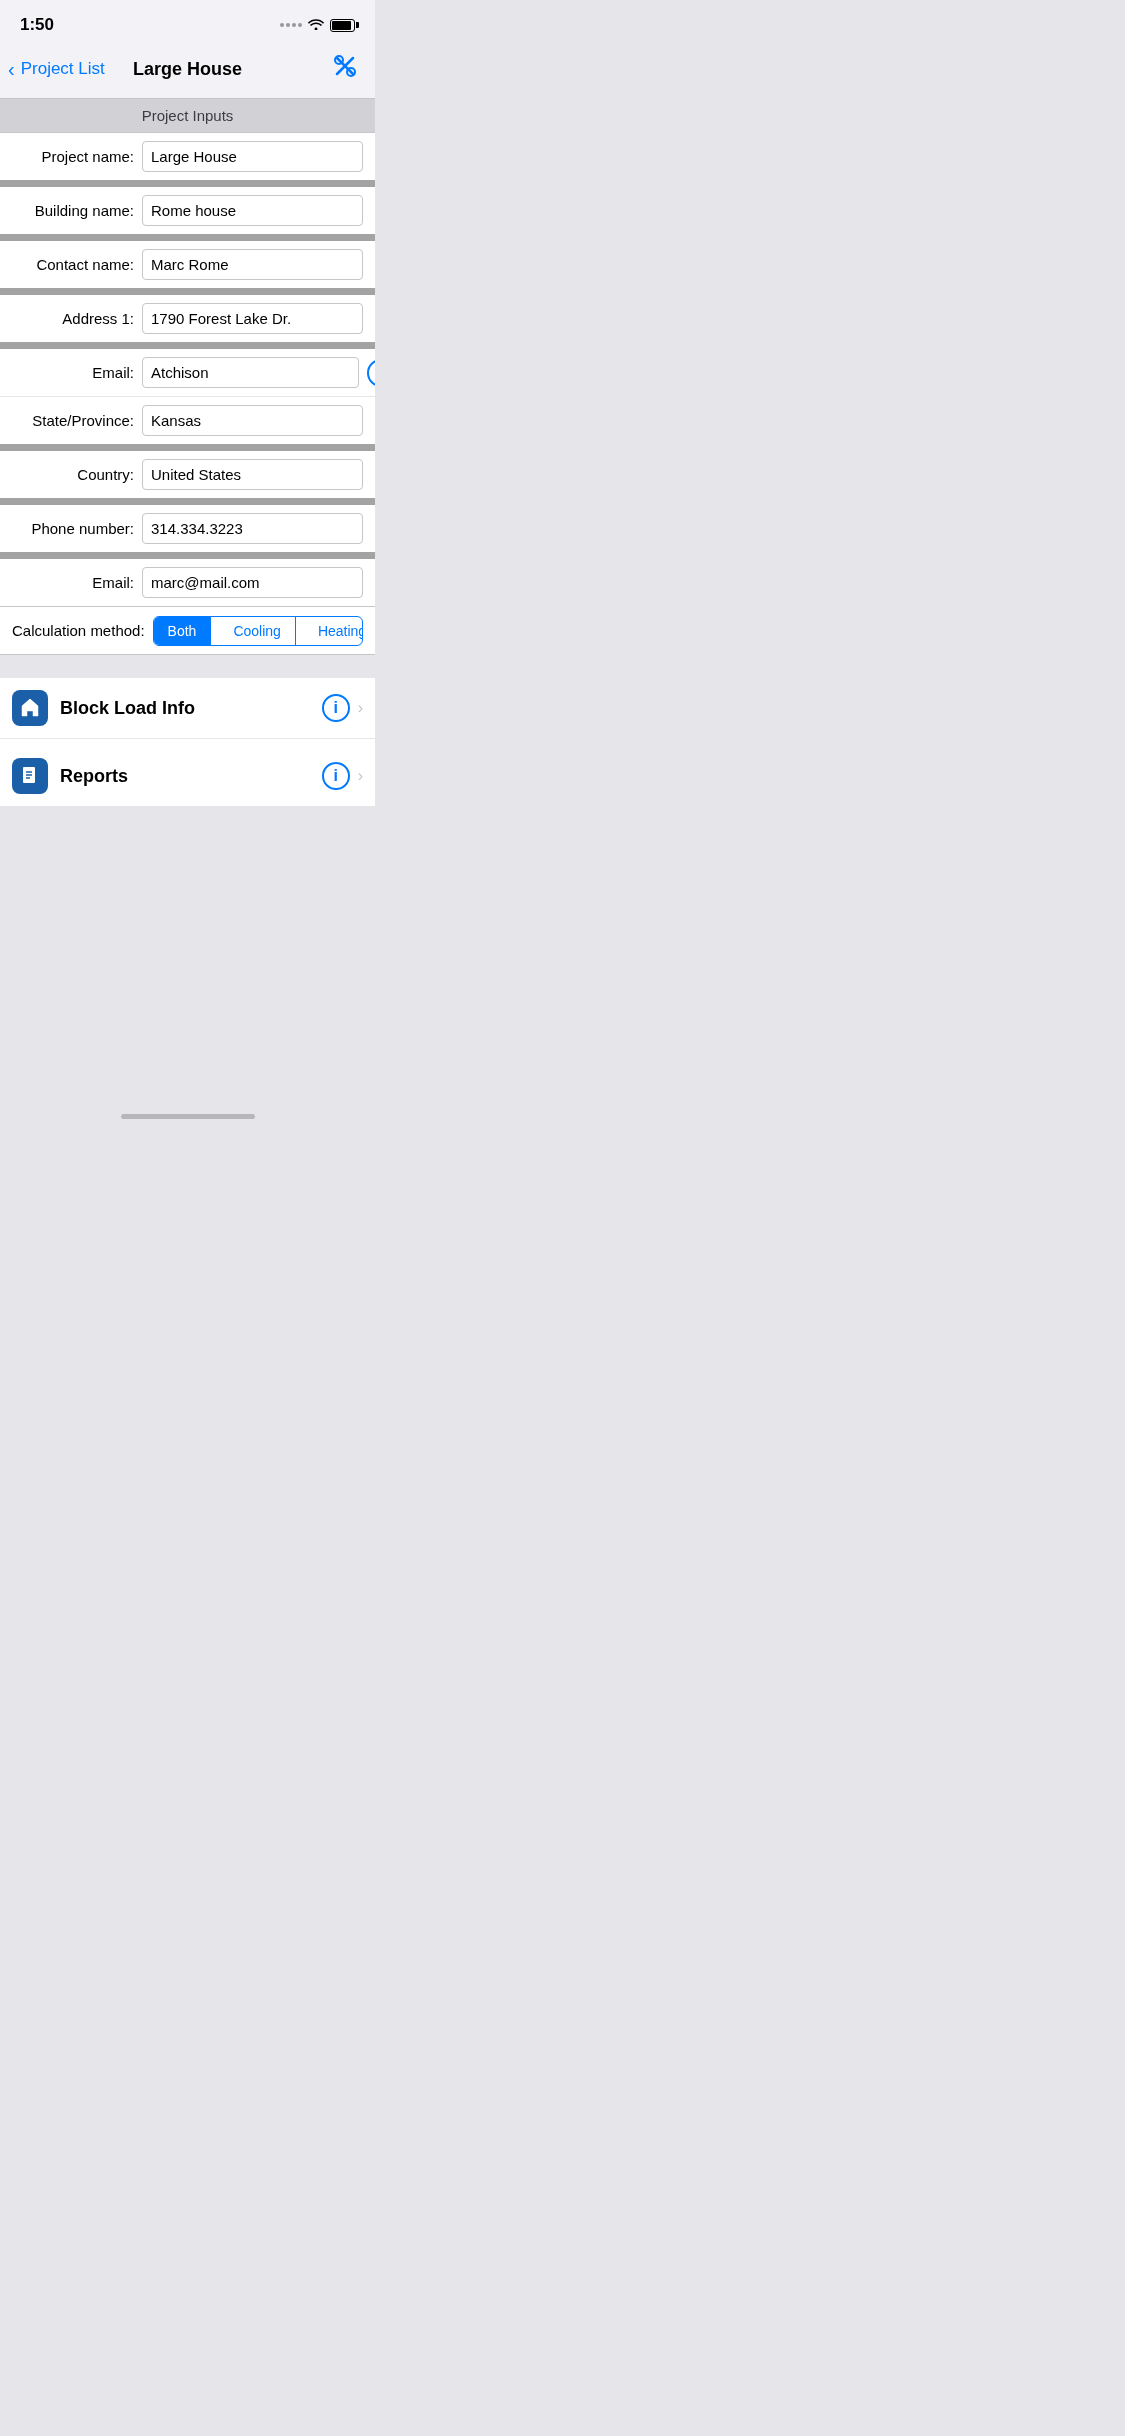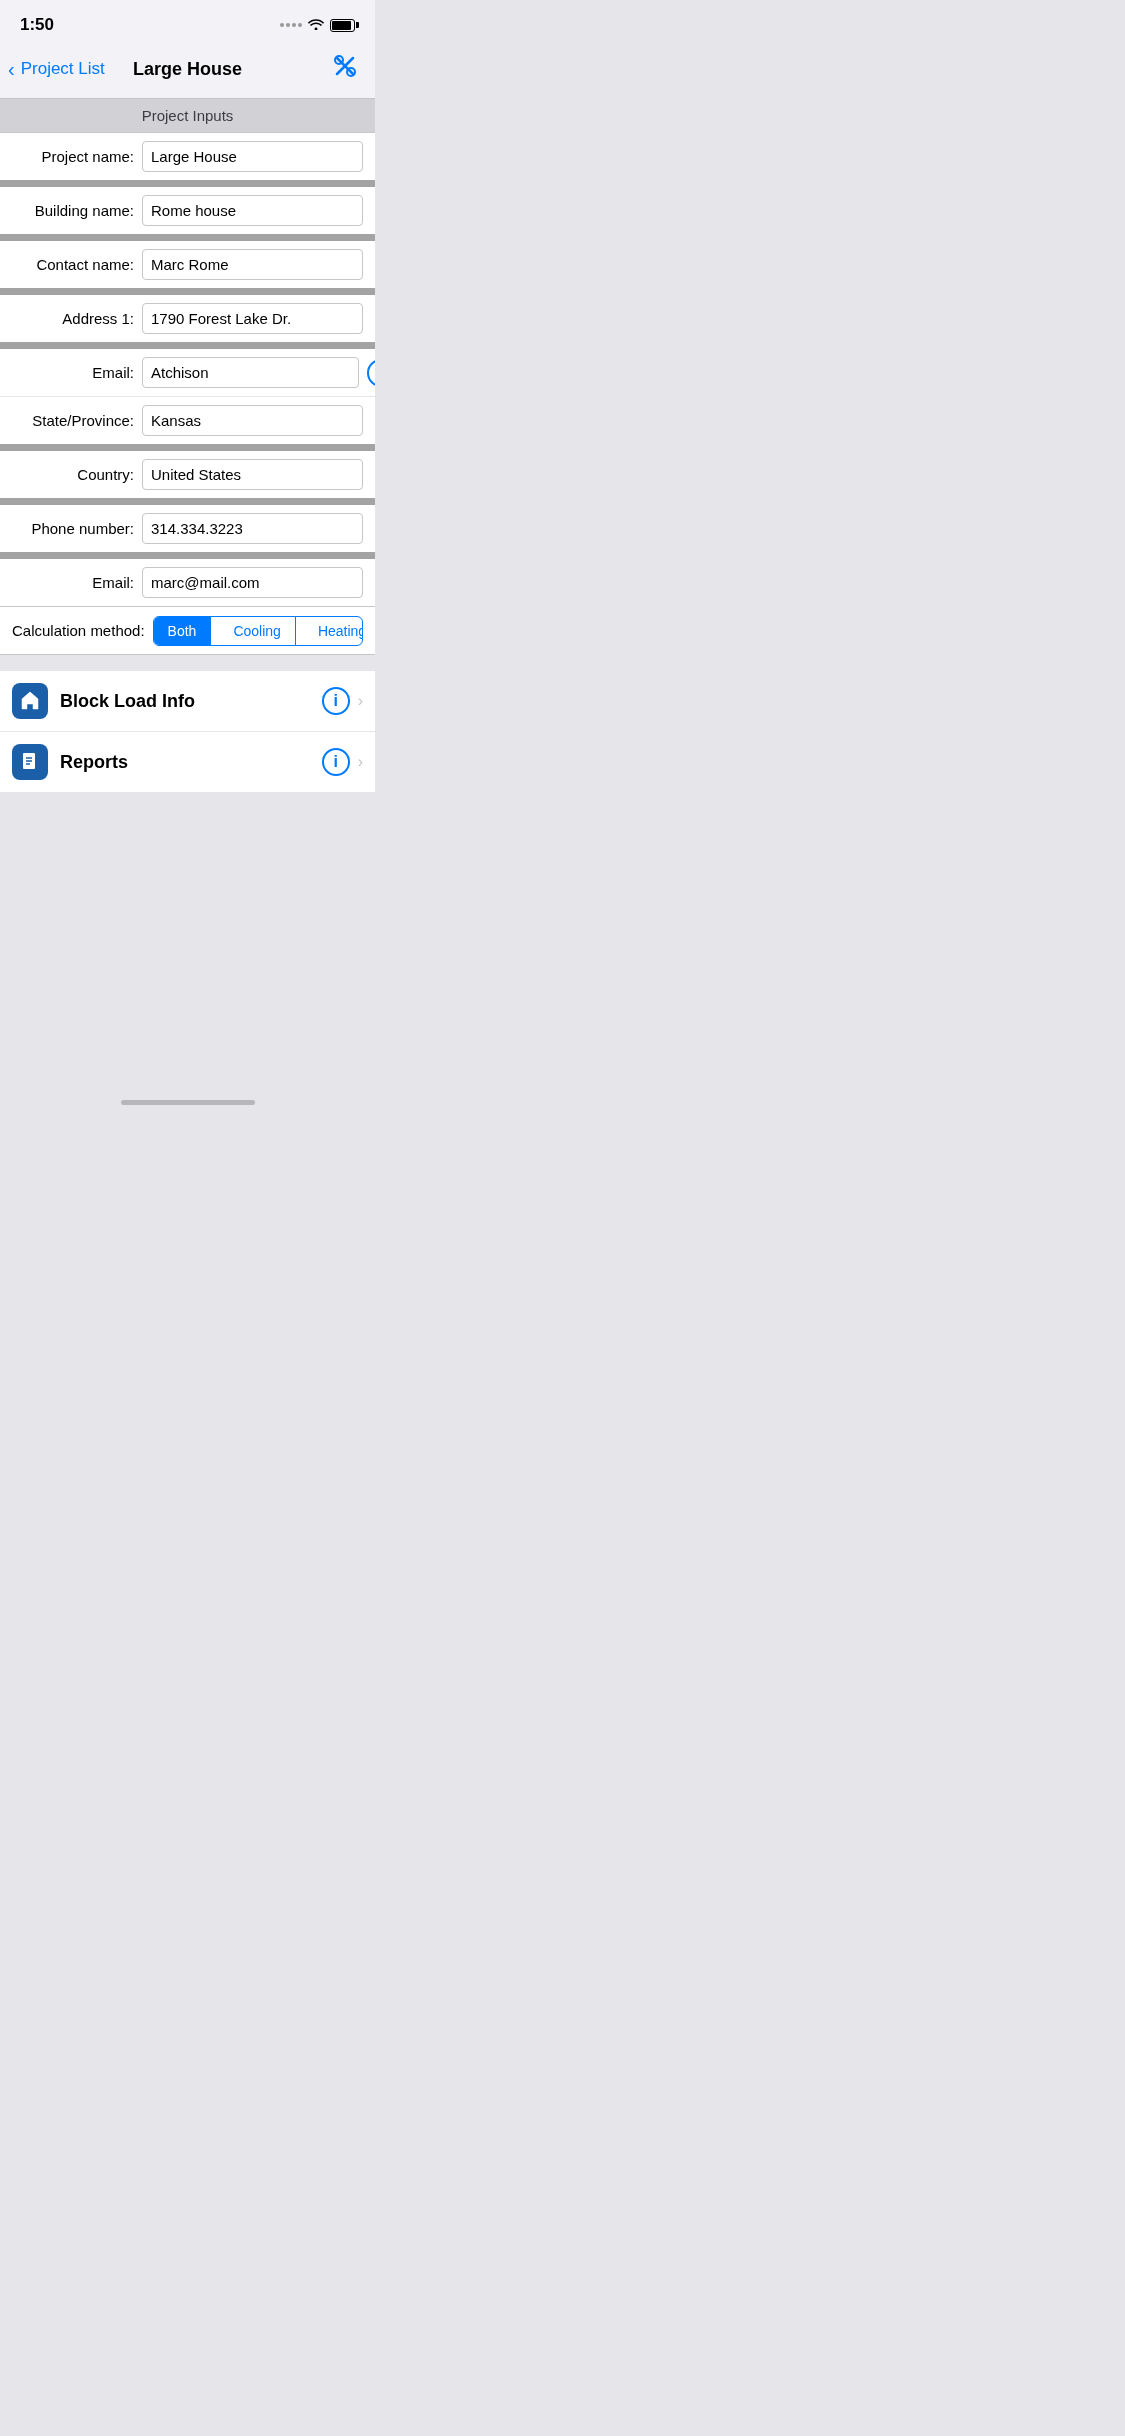--- a/index.html
+++ b/index.html
@@ -234,20 +234,21 @@
     .list-section {
       background: #fff;
     }
     .list-item {
       display: flex;
       align-items: center;
       padding: 12px 12px;
       border-bottom: 1px solid #e5e5ea;
       cursor: pointer;
       min-height: 56px;
+      margin-top: 7px;
     }
     .list-item:last-child {
       border-bottom: none;
     }
     .list-icon-box {
       width: 36px;
       height: 36px;
       border-radius: 8px;
       display: flex;
       align-items: center;

